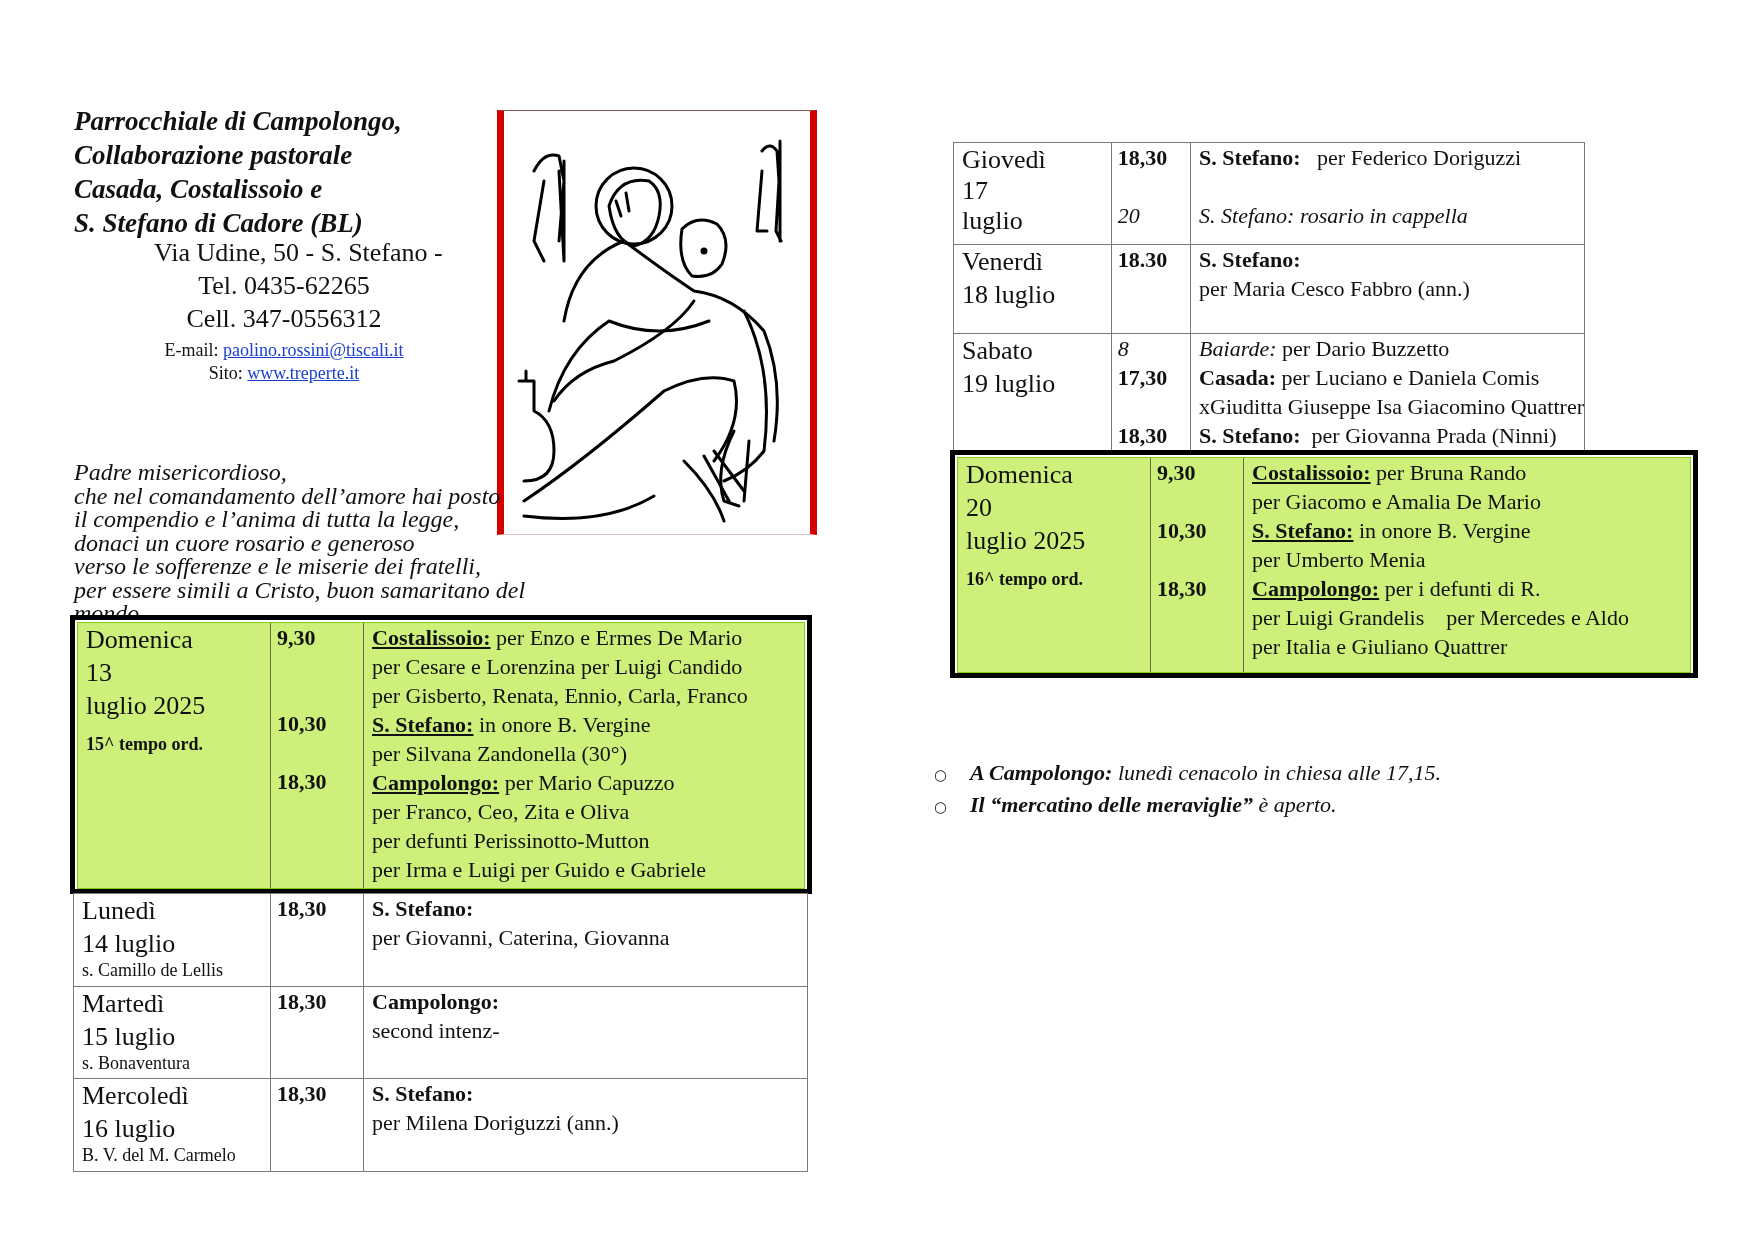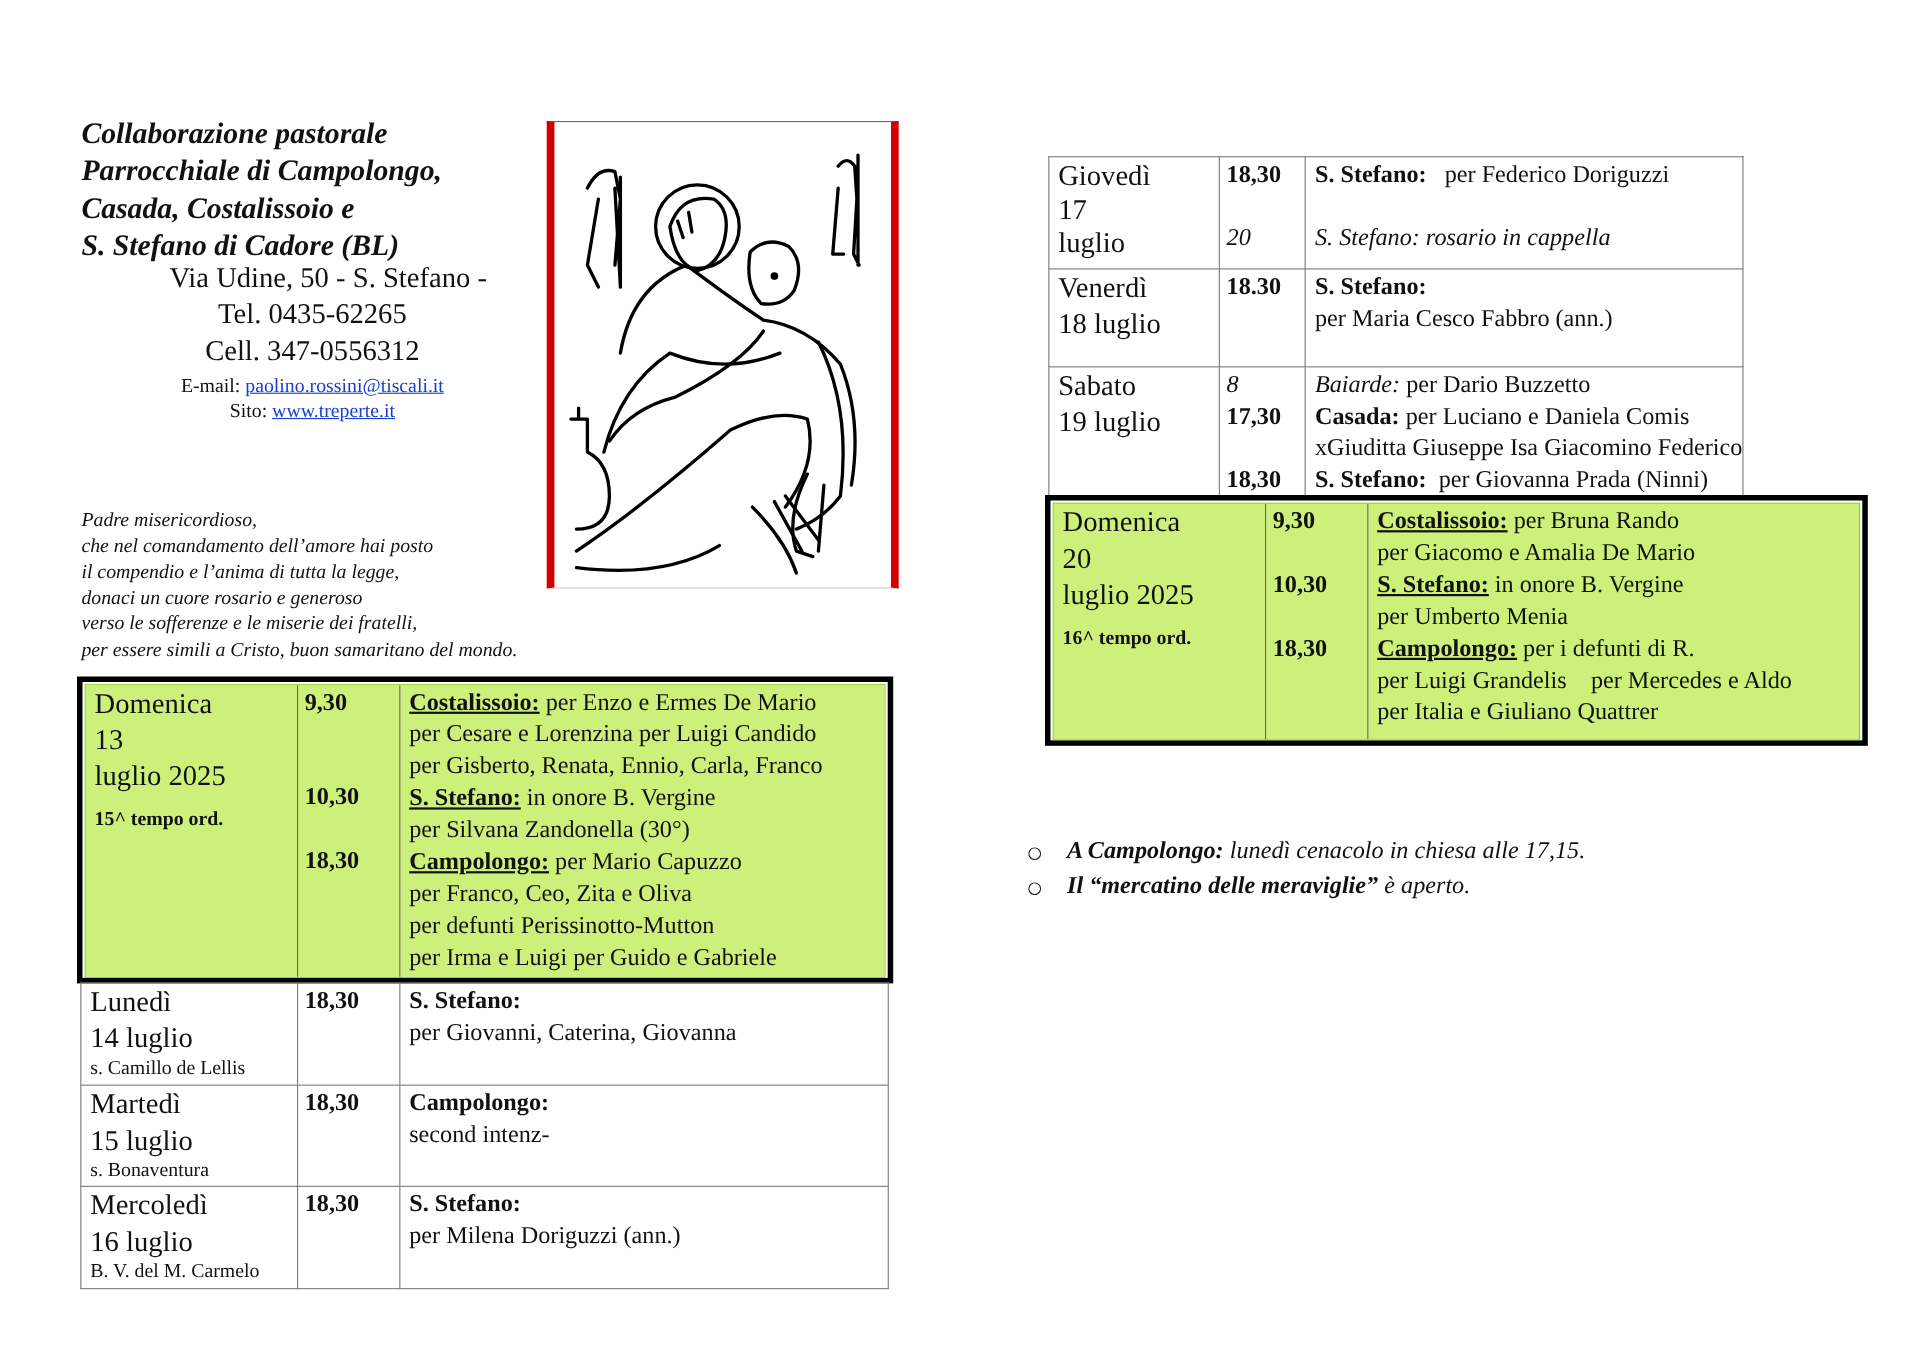--- a/index.html
+++ b/index.html
@@ -23,21 +23,21 @@
   .addr .l1 { padding-left: 80px; text-align: left; }
   .contacts {
     left: 74px; top: 339px; width: 420px; text-align: center;
     font-size: 18px; line-height: 23px;
   }
   .contacts a { color: #1a3fd0; text-decoration: underline; }
 
   
   .prayer {
     left: 74px; top: 461px; width: 520px;
-    font-style: italic; font-size: 18px; line-height: 23.5px;
+    font-style: italic; font-size: 24px; line-height: 23.5px;
   }
 
   
   .img-frame {
     left: 497px; top: 110px; width: 320px; height: 425px;
     border-left: 7px solid #d40000; border-right: 7px solid #d40000;
     border-top: 1px solid #8a5a5a; border-bottom: 1px solid #e0c0c0;
     box-sizing: border-box; background: #fff;
   }
   .img-frame svg { width: 100%; height: 100%; display: block; }
@@ -69,22 +69,22 @@
   .notices { left: 930px; top: 758px; font-size: 22px; line-height: 29px; }
   .notices .item { display: flex; align-items: baseline; }
   .notices .bullet { width: 36px; font-family: "DejaVu Sans", sans-serif; font-size: 15px; padding-left: 4px; }
   .notices b { font-style: italic; }
   .notices i { font-style: italic; }
 </style>
 </head>
 <body>
 
 <div class="abs org-title">
+  <div>Parrocchiale di Campolongo,</div>
   <div>Collaborazione pastorale</div>
-  <div>Parrocchiale di Campolongo,</div>
   <div>Casada, Costalissoio e</div>
   <div>S. Stefano di Cadore (BL)</div>
 </div>
 <div class="abs addr">
   <div class="l1">Via Udine, 50 - S. Stefano -</div>
   <div>Tel. 0435-62265</div>
   <div>Cell. 347-0556312</div>
 </div>
 <div class="abs contacts">
   <div><span>E-mail: </span><a>paolino.rossini@tiscali.it</a></div>
@@ -242,21 +242,21 @@
     </td>
     <td class="time">
       <span class="line it">8</span>
       <span class="line">17,30</span>
       <span class="line"></span>
       <span class="line">18,30</span>
     </td>
     <td class="desc">
       <span class="line"><i>Baiarde:</i><span> per Dario Buzzetto</span></span>
       <span class="line"><b>Casada:</b><span> per Luciano e Daniela Comis</span></span>
-      <span class="line">xGiuditta Giuseppe Isa Giacomino Federico</span>
+      <span class="line">xGiuditta Giuseppe Isa Giacomino Quattrer</span>
       <span class="line"><b>S. Stefano:</b><span style="white-space:pre;">  per Giovanna Prada (Ninni)</span></span>
     </td>
   </tr>
 </tbody>
   </table>
 
 <div class="sunday-wrap" style="left:950px; top:450px; width:748px; height:228px;">
   <div class="sunday-inner" style="height:100%;">
   <table style="height:100%;">
     <tbody>

